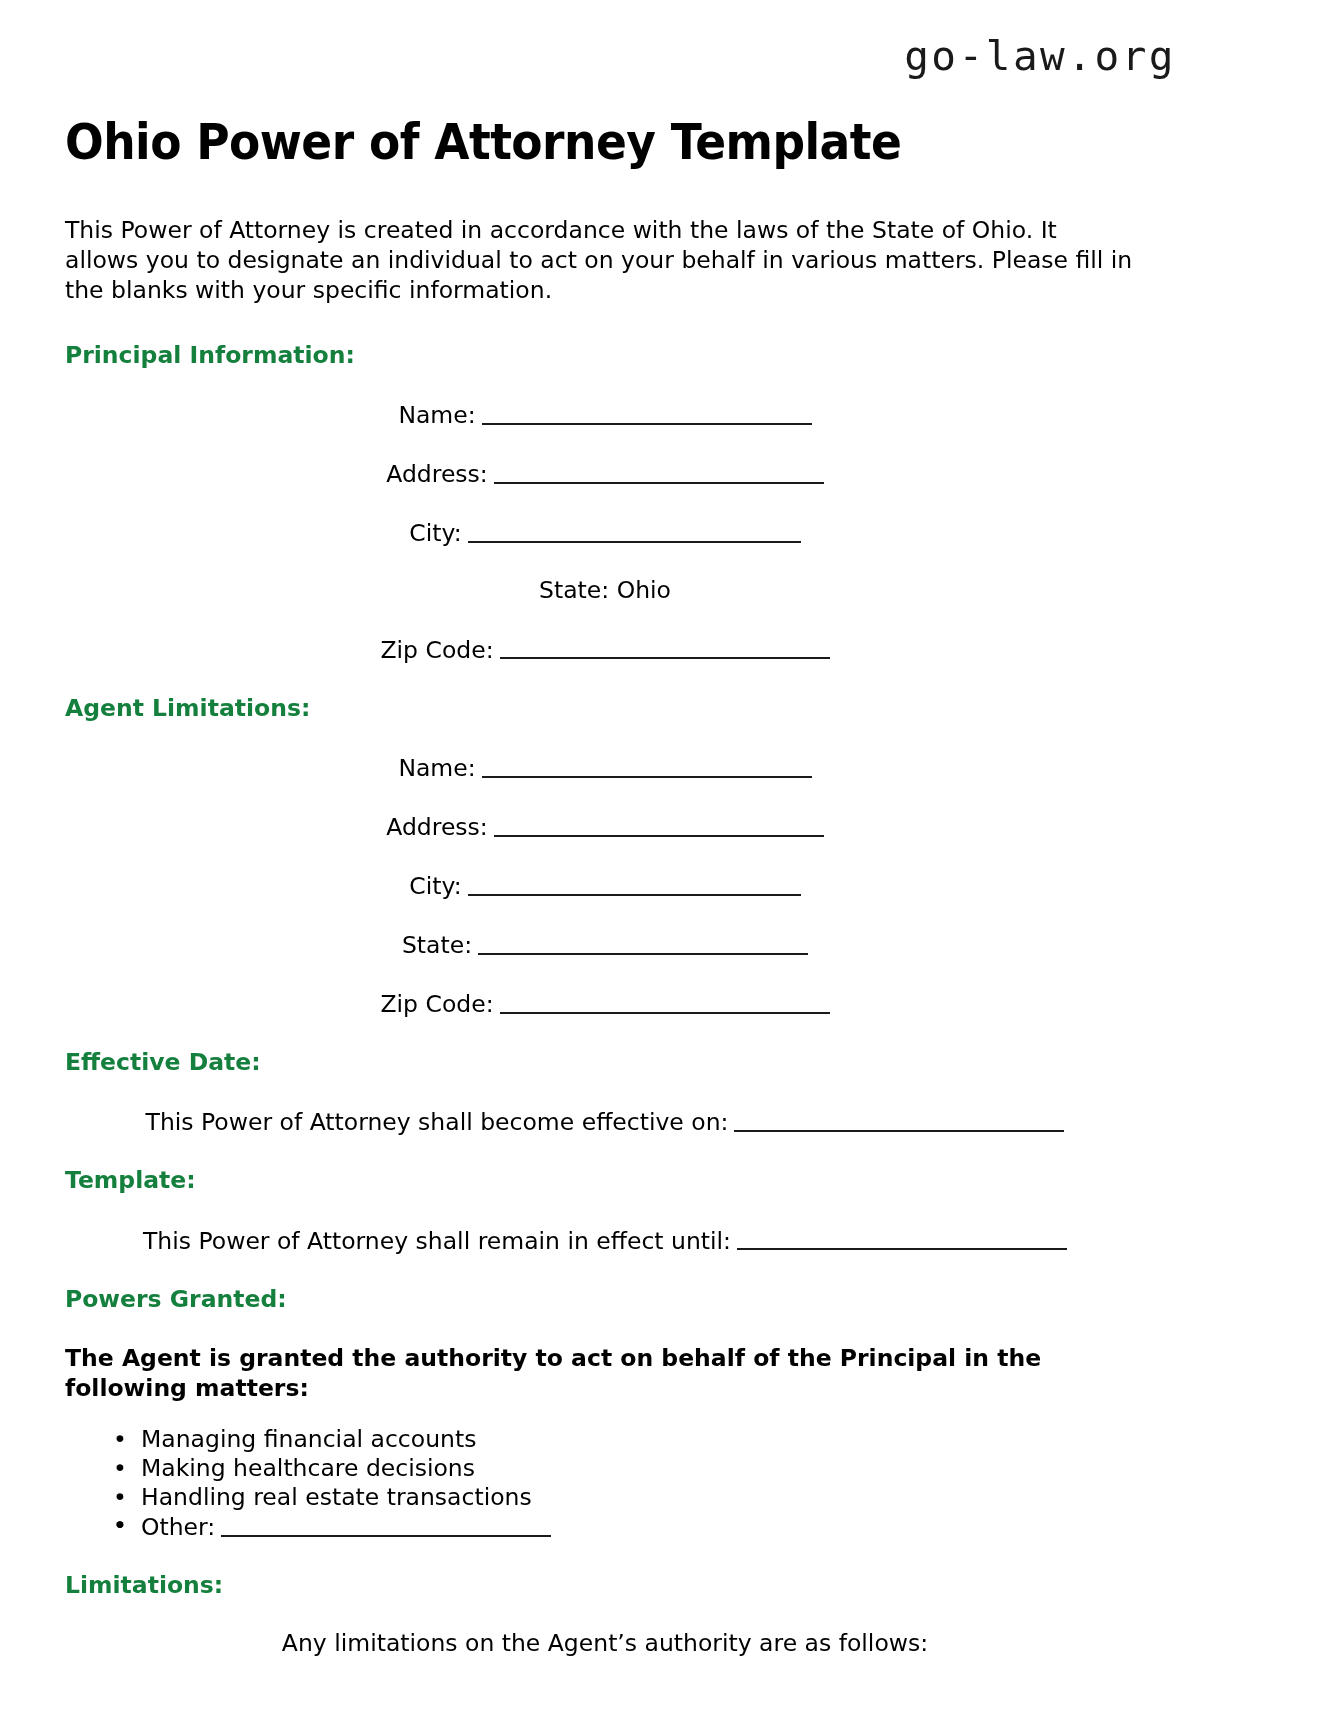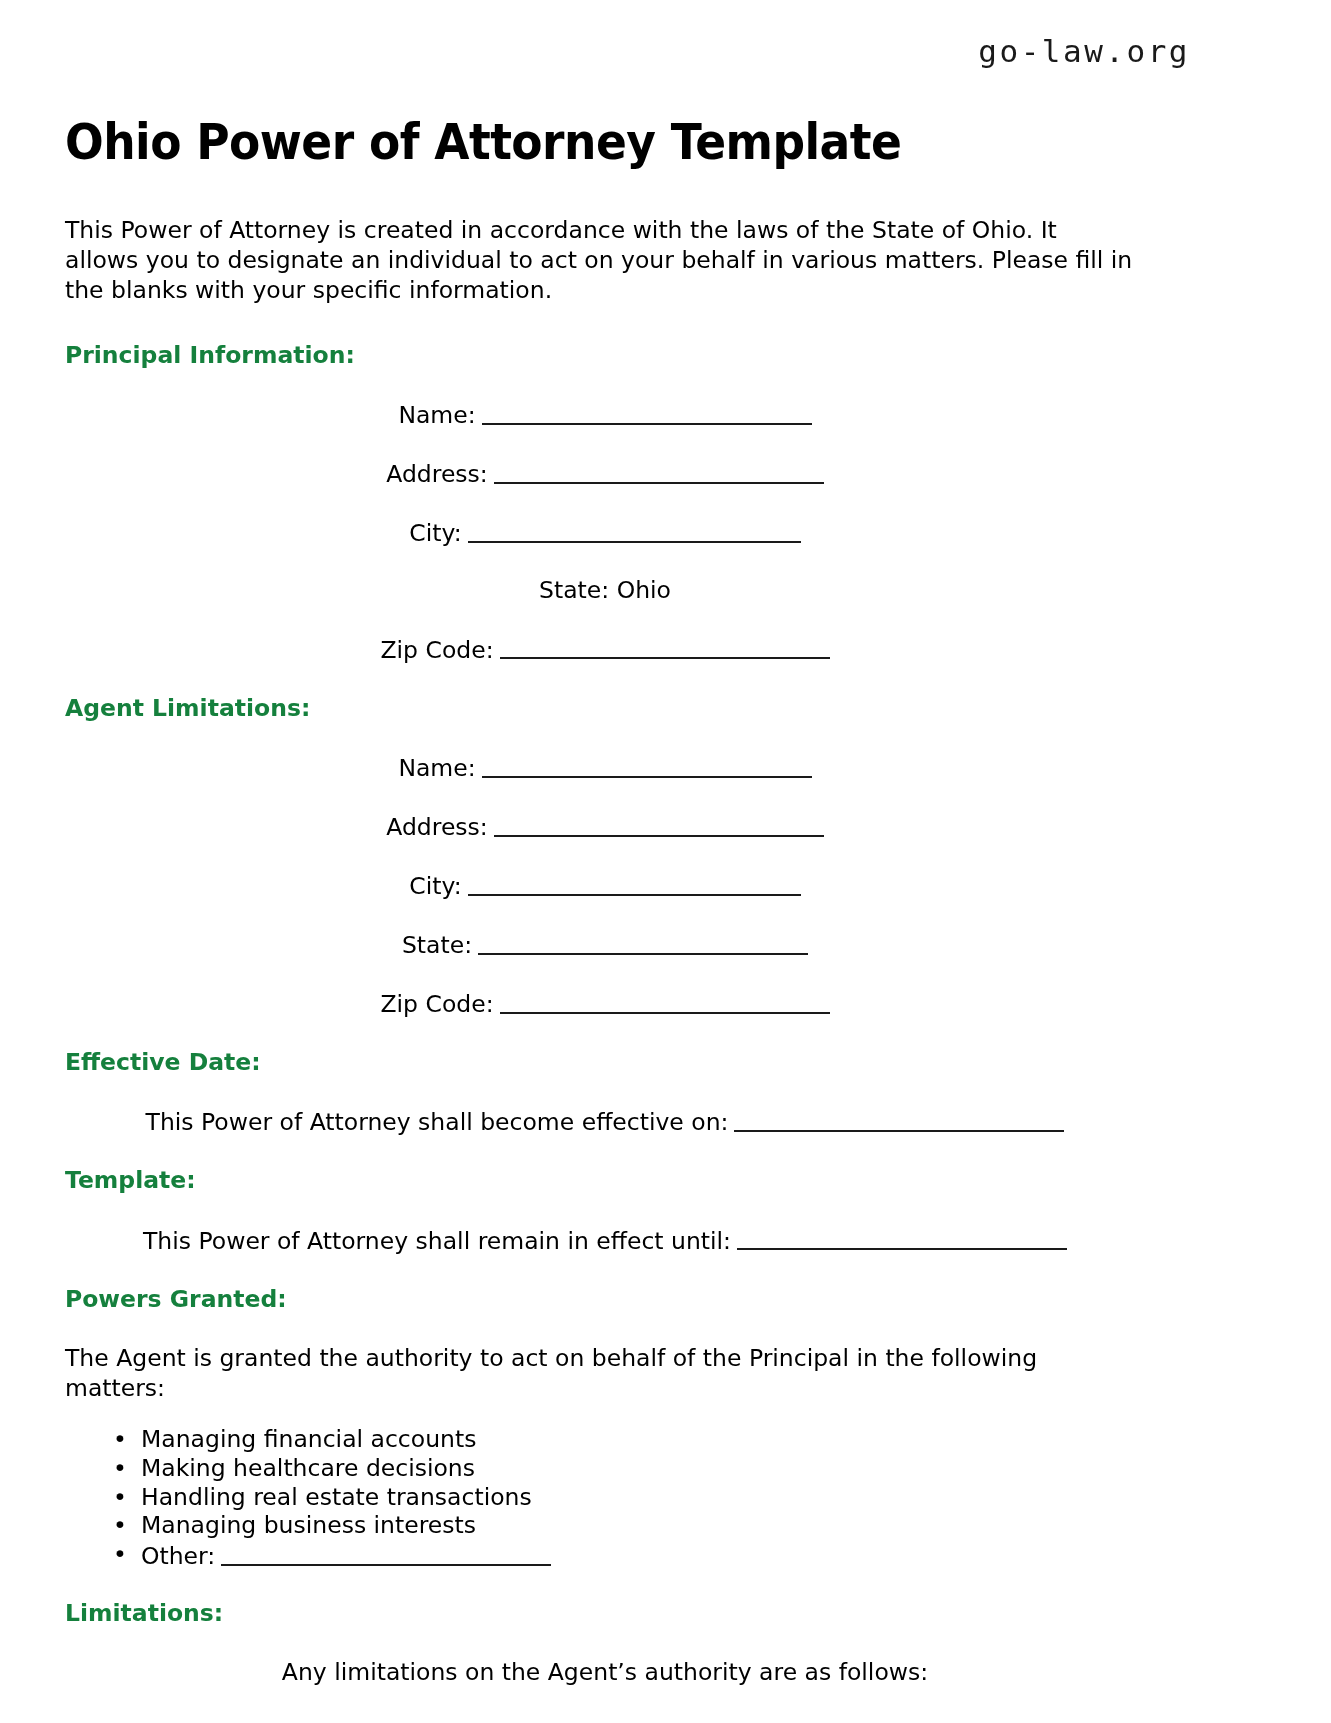--- a/index.html
+++ b/index.html
@@ -18,23 +18,23 @@
     height: 1723px;
     background: #ffffff;
     overflow: hidden;
     box-sizing: border-box;
   }
 
   
   .brand {
     position: absolute;
     top: 36px;
-    right: 141px;
+    right: 155px;
     font-family: "DejaVu Sans Mono", monospace;
-    font-size: 31px;
+    font-size: 41px;
     font-weight: 400;
     letter-spacing: 2.5px;
     color: #1a1a1a;
     white-space: nowrap;
     line-height: 1;
   }
 
   
   .content {
     position: absolute;
@@ -203,38 +203,37 @@
     <div class="gap-md"></div>
 
     <div class="body-line">
       <span>This Power of Attorney shall remain in effect until:</span><span class="blank w-date"></span>
     </div>
     <div class="gap-md"></div>
 
     <div class="section-heading">Powers Granted:</div>
     <div class="gap-md"></div>
 
-    <p class="intro" style="margin-bottom:0; width:1000px;">The Agent is granted the authority to act on behalf of the Principal in the following matters:</p>
+    <p class="intro" style="margin-bottom:0; width:1000px;font-weight:bold;">The Agent is granted the authority to act on behalf of the Principal in the following matters:</p>
 
     <ul class="powers">
       <li>
         <span class="bullet">•</span>
         <span>Managing financial accounts</span>
       </li>
       <li>
         <span class="bullet">•</span>
         <span>Making healthcare decisions</span>
       </li>
       <li>
         <span class="bullet">•</span>
         <span>Handling real estate transactions</span>
       </li>
       <li>
         <span class="bullet">•</span>
-        <span>Managing business interests</span>
       </li>
       <li>
         <span class="bullet">•</span>
         <span>Other:</span><span class="blank w-other"></span>
       </li>
     </ul>
 
     <div class="gap-md"></div>
 
     <div class="section-heading">Limitations:</div>

